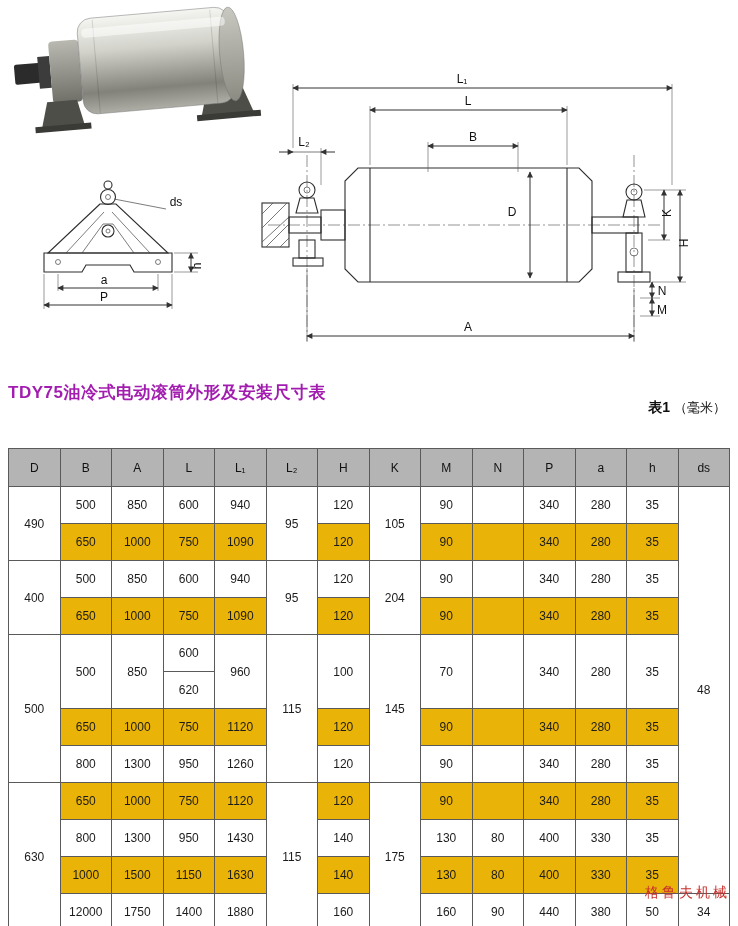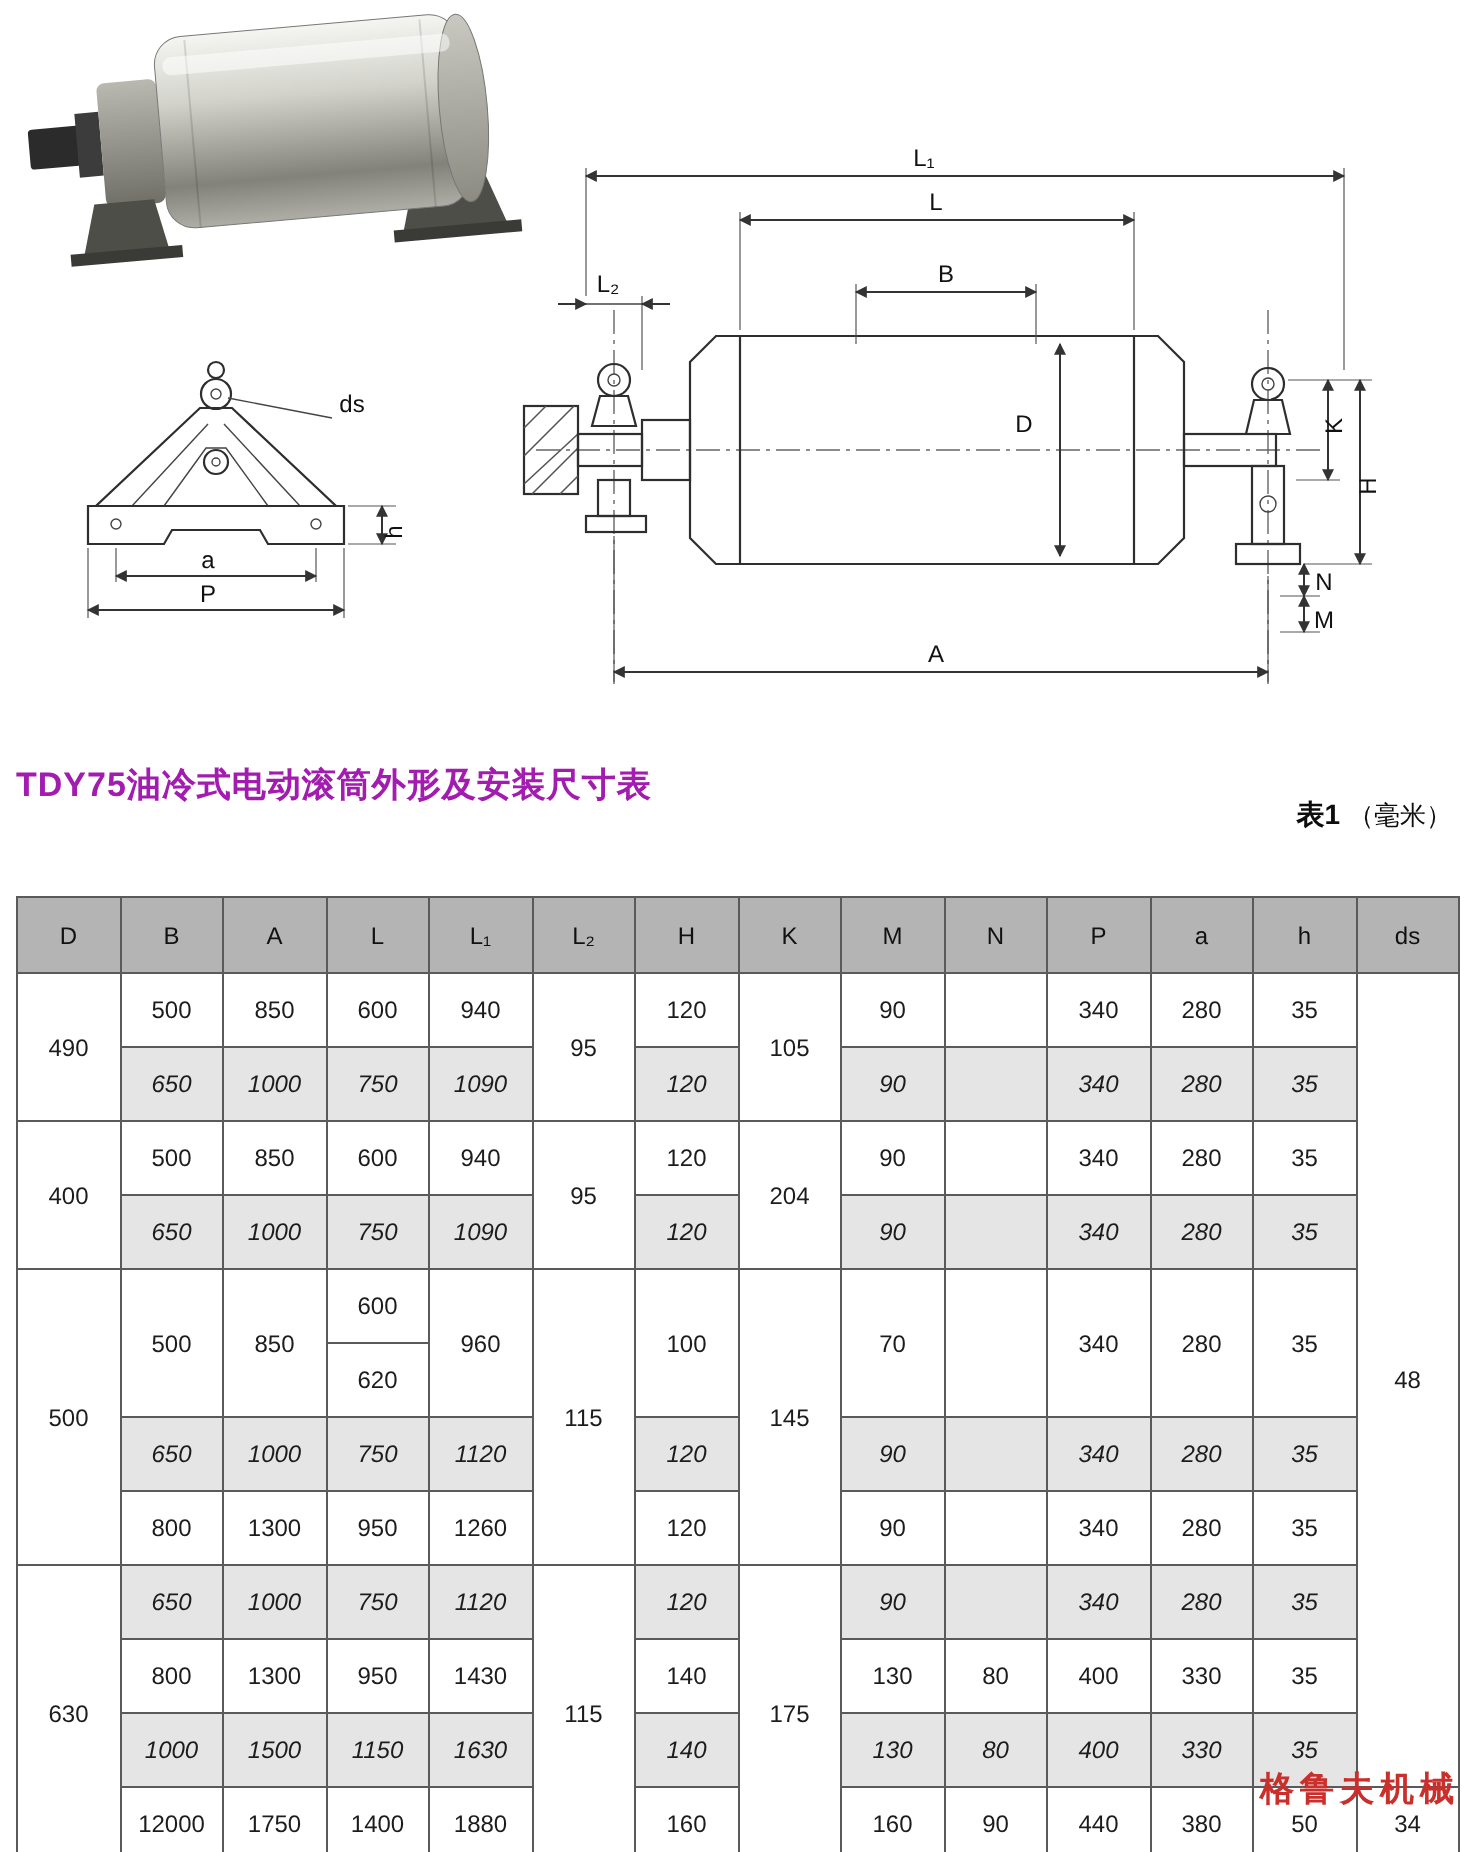--- a/index.html
+++ b/index.html
@@ -19,25 +19,25 @@
   
   .page-title{position:absolute;left:8px;top:381px;margin:0;font-size:17px;font-weight:bold;color:#a21caf;letter-spacing:0.5px;}
   .table-tag{position:absolute;right:12px;top:399px;font-size:13px;color:#0d0d0d;white-space:nowrap;text-align:center;}
   .table-tag .tno{font-weight:bold;font-size:14px;margin-right:4px;}
 
   
   .spec{position:absolute;left:8px;top:448px;width:722px;border-collapse:collapse;table-layout:fixed;}
   .spec th,.spec td{border:1px solid #5a5a5a;text-align:center;vertical-align:middle;font-size:12px;color:#1c1c1c;padding:0;overflow:hidden;}
   .spec th{background:#b4b4b4;height:37px;font-weight:normal;color:#111;}
   .spec td{height:36px;background:#fff;}
-  .spec td.g{background:#e5e5e5;font-style:italic;}
+  .spec td.g{background:#eab308;}
 
   
   .wm{position:absolute;left:556px;top:884px;width:174px;text-align:right;line-height:1.25;z-index:5;color:#c9302c;}
-  .wm .wl1{font-size:17px;font-weight:bold;letter-spacing:3px;}
+  .wm .wl1{font-size:14px;font-weight:normal;letter-spacing:3px;}
   .wm .wl2{font-size:13px;font-weight:bold;letter-spacing:0.5px;}
 </style>
 </head>
 <body>
 
 <div class="page">
 
   <svg class="drawings" width="738" height="378" viewBox="0 0 738 378">
     <defs>
       <marker id="ar" viewBox="0 0 10 10" refX="9" refY="5" markerWidth="8" markerHeight="6" orient="auto-start-reverse">

